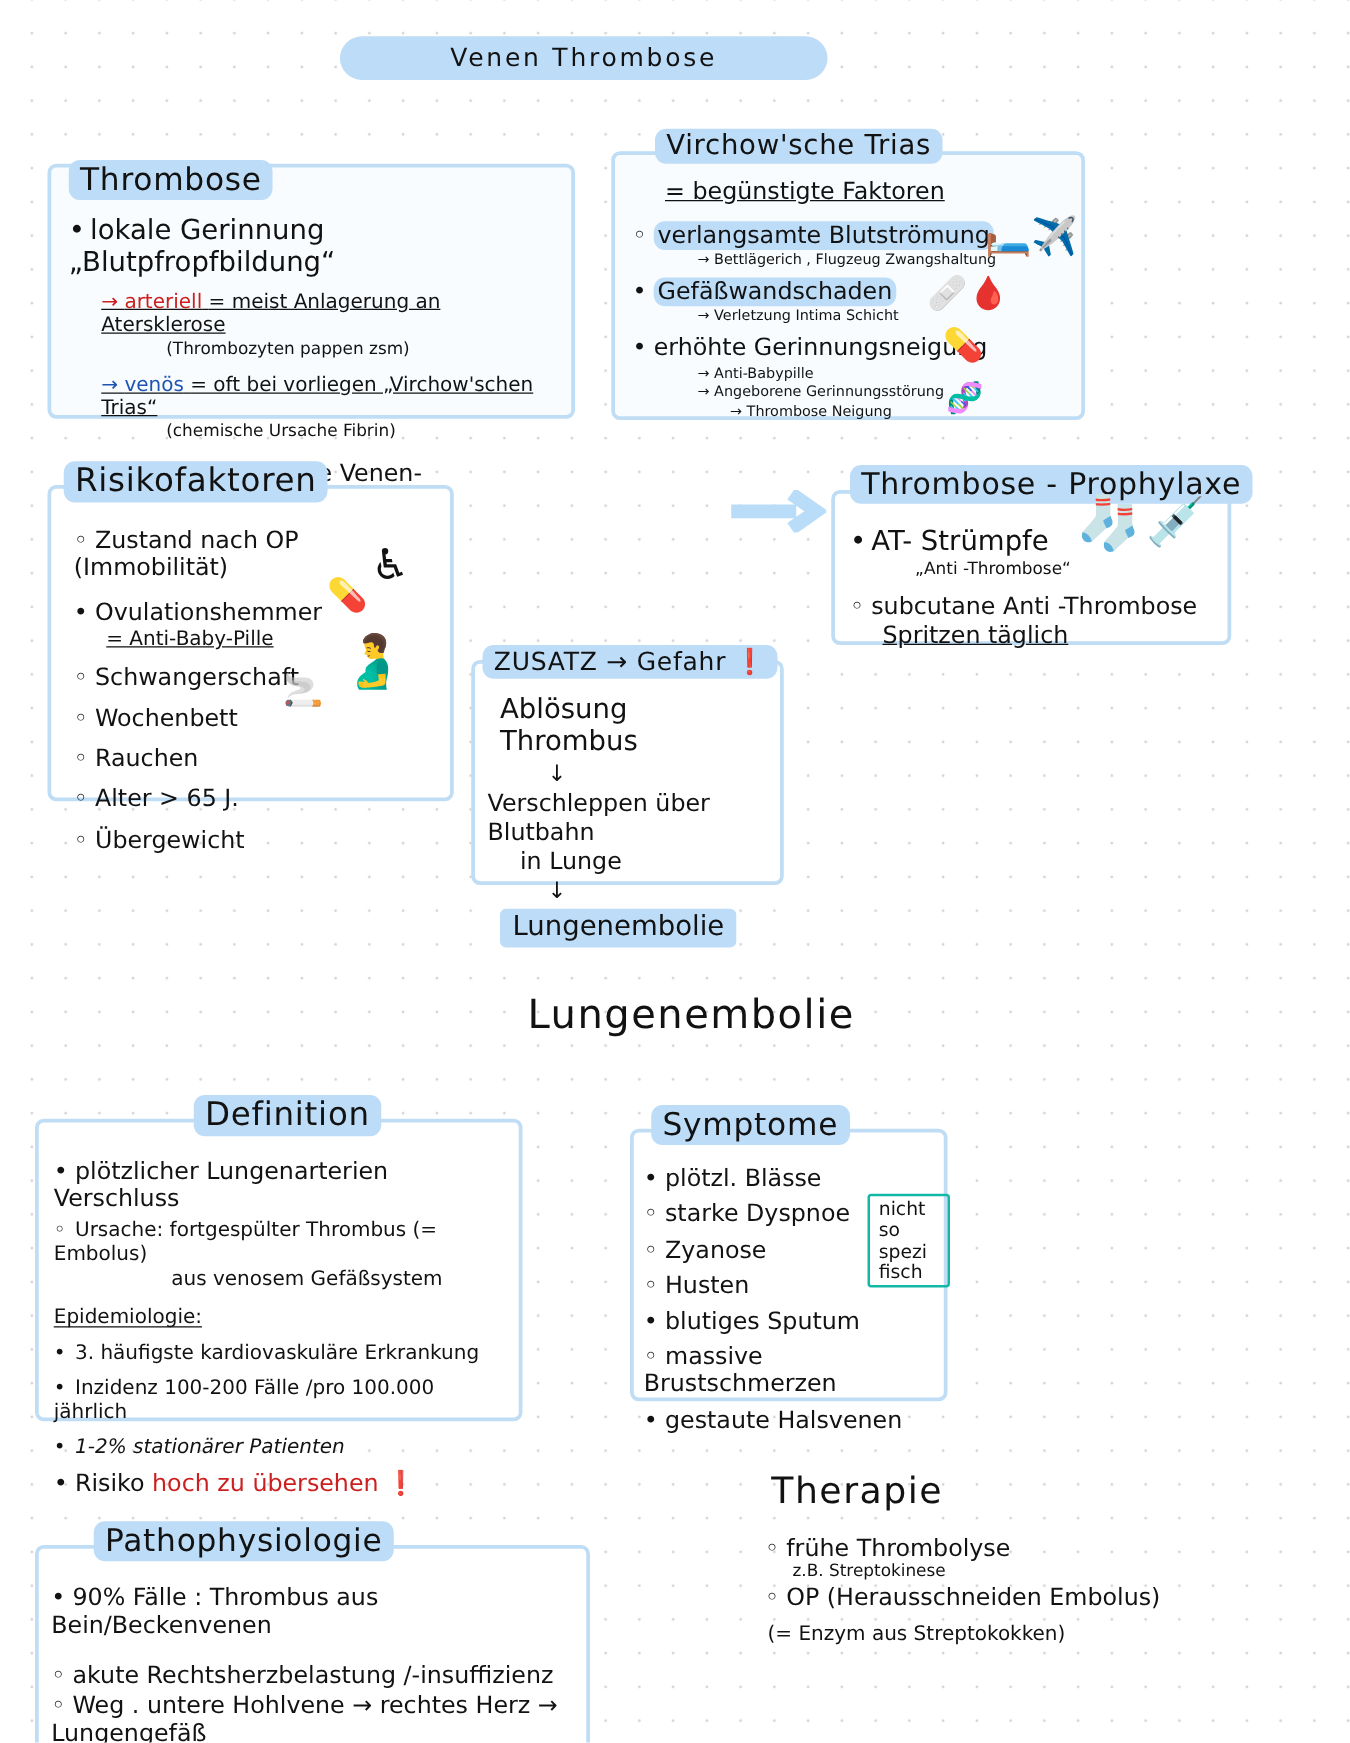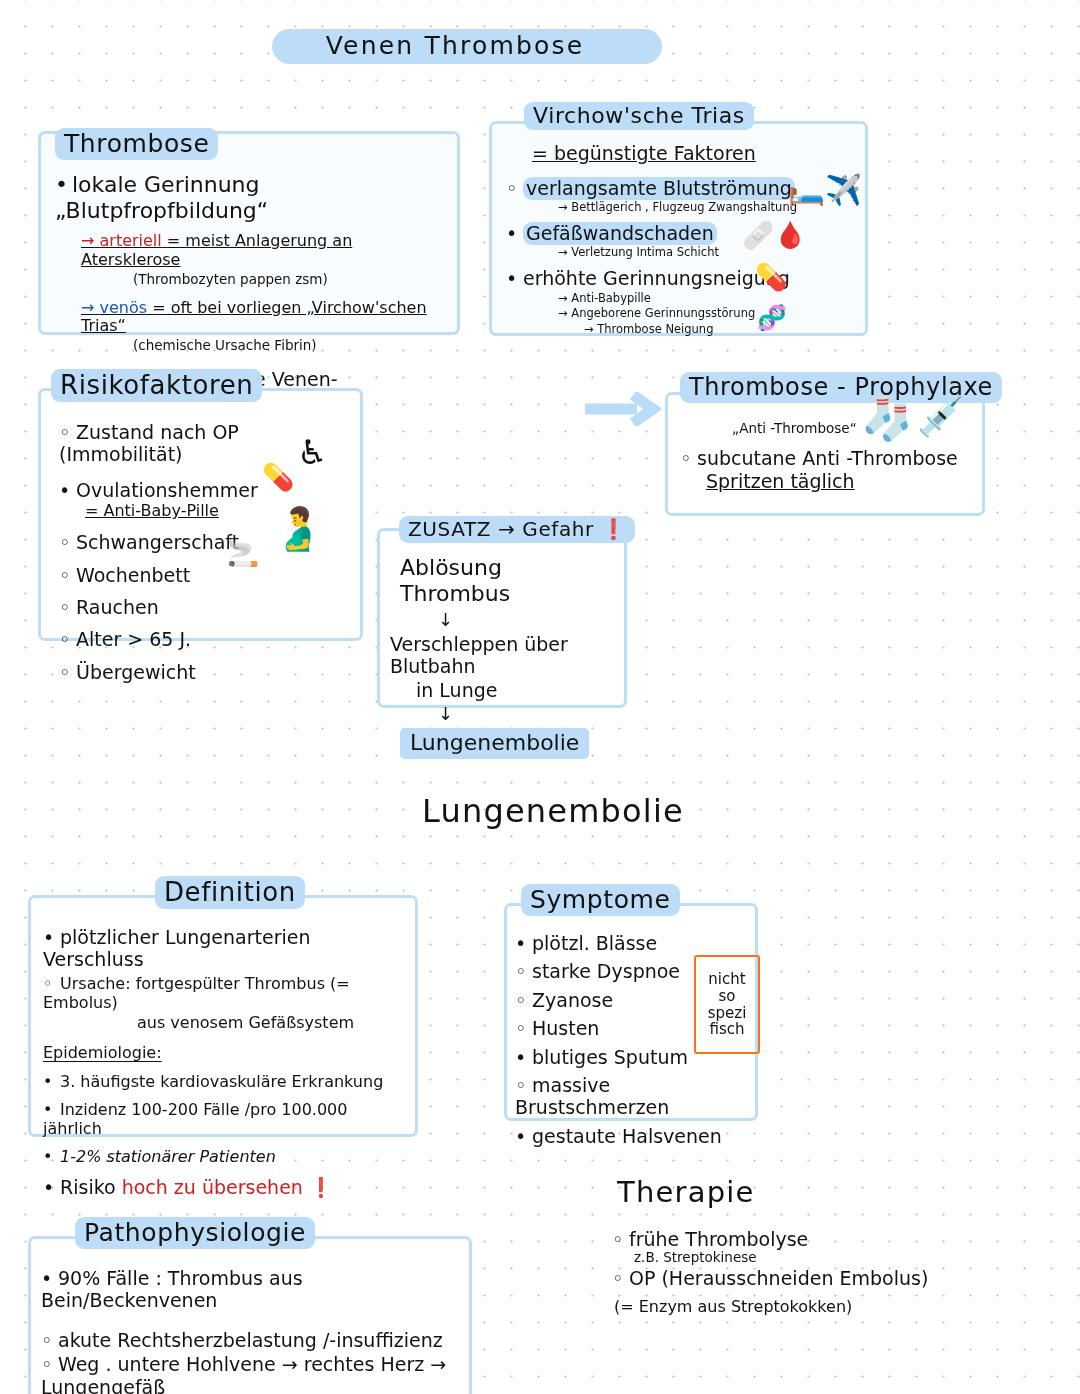--- a/index.html
+++ b/index.html
@@ -74,24 +74,24 @@
   
   #banner {
     position: absolute;
     left: 272px; top: 29px;
     width: 390px; height: 35px;
     background: #bcdcf7;
     border-radius: 18px;
   }
   #banner-text {
     position: absolute;
-    left: 260px; top: 27px;
+    left: 272px; top: 27px;
     width: 390px;
     text-align: center;
-    font-size: 25px;
+    font-size: 20px;
     letter-spacing: 2.2px;
     line-height: 38px;
   }
 
   
   .section-head {
     position: absolute;
     font-size: 32px;
     letter-spacing: 1.2px;
   }
@@ -101,24 +101,23 @@
     position: absolute;
     left: 583px; top: 392px;
     width: 78px; height: 34px;
   }
 
   
   .downarrow { font-size: 18px; display: inline-block; }
 
   .boxed-note {
     display: inline-block;
-    border: 2px solid #f97316;
+    border: 2px solid #14b8a6;
     border-radius: 3px;
-    padding: 14px 7px;
-    text-align: center;
+    padding: 2px 7px;
     line-height: 1.12;
     font-size: 15px;
   }
 
   .underline-h {
     text-decoration: underline;
     text-underline-offset: 3px;
   }
 
   .emb-hl {
@@ -229,32 +228,35 @@
 <svg id="flow-arrow" viewBox="0 0 78 34">
   <path d="M2 17 H54" stroke="#b9dcf8" stroke-width="11" stroke-linecap="butt" fill="none"></path>
   <path d="M50 3 L70 17 L50 31" stroke="#b9dcf8" stroke-width="11" fill="none" stroke-linejoin="miter" stroke-linecap="butt"></path>
 </svg>
 
 <div class="card" style="left:665px; top:392px; width:320px; height:124px;">
   <div class="card-title" style="top:-23px; left:12px;">
     <span class="hl" style="font-size:24px;">Thrombose - Prophylaxe</span>
   </div>
   <div class="body" style="padding-top:26px; padding-left:12px;">
+    <div class="li big" style="margin-bottom:1px;">
+      <span class="bul">•</span><span>AT- Strümpfe</span>
+    </div>
     <div class="li xsml ind2" style="margin-bottom:10px;">„Anti -Thrombose“</div>
     <div class="li med" style="margin-bottom:1px;">
       <span class="bul">◦</span><span>subcutane Anti -Thrombose</span>
     </div>
     <div class="li med ind1">Spritzen  täglich</div>
   </div>
 </div>
 <span class="emo" style="left:861px; top:398px; font-size:42px;">🧦</span>
 <span class="emo" style="left:917px; top:398px; font-size:38px;">💉</span>
 
 <div class="card" style="left:377px; top:528px; width:250px; height:180px;">
-  <div class="card-title" style="top:-18px; left:19px;">
+  <div class="card-title" style="top:-18px; left:6px;">
     <span class="hl" style="font-size:20px;">ZUSATZ → Gefahr ❗</span>
   </div>
   <div class="body" style="padding-top:24px; padding-left:10px;">
     <div class="li big" style="margin-left:10px; margin-bottom:2px;">Ablösung Thrombus</div>
     <div class="li" style="margin-left:48px; margin-bottom:2px;">
       <span class="downarrow">↓</span>
     </div>
     <div class="li med" style="margin-bottom:1px;">Verschleppen über Blutbahn</div>
     <div class="li med" style="margin-left:26px; margin-bottom:2px;">in Lunge</div>
     <div class="li" style="margin-left:48px; margin-bottom:3px;">

